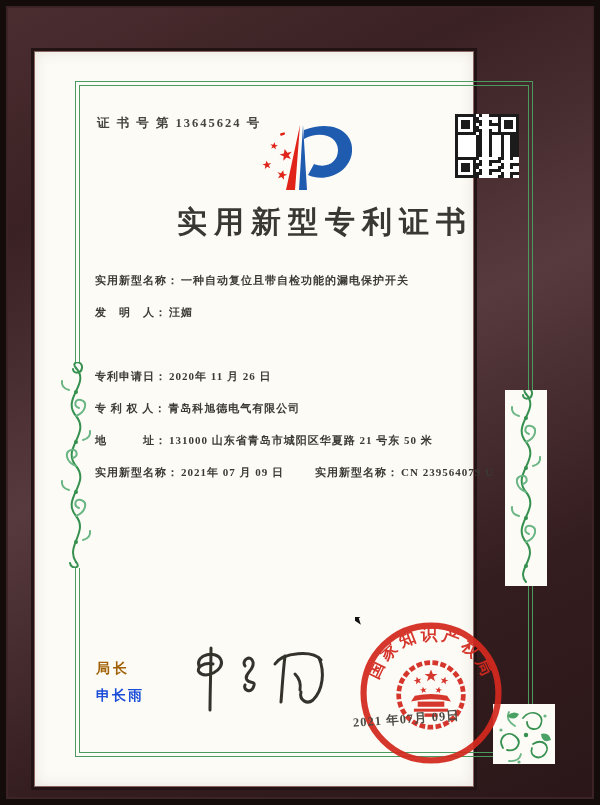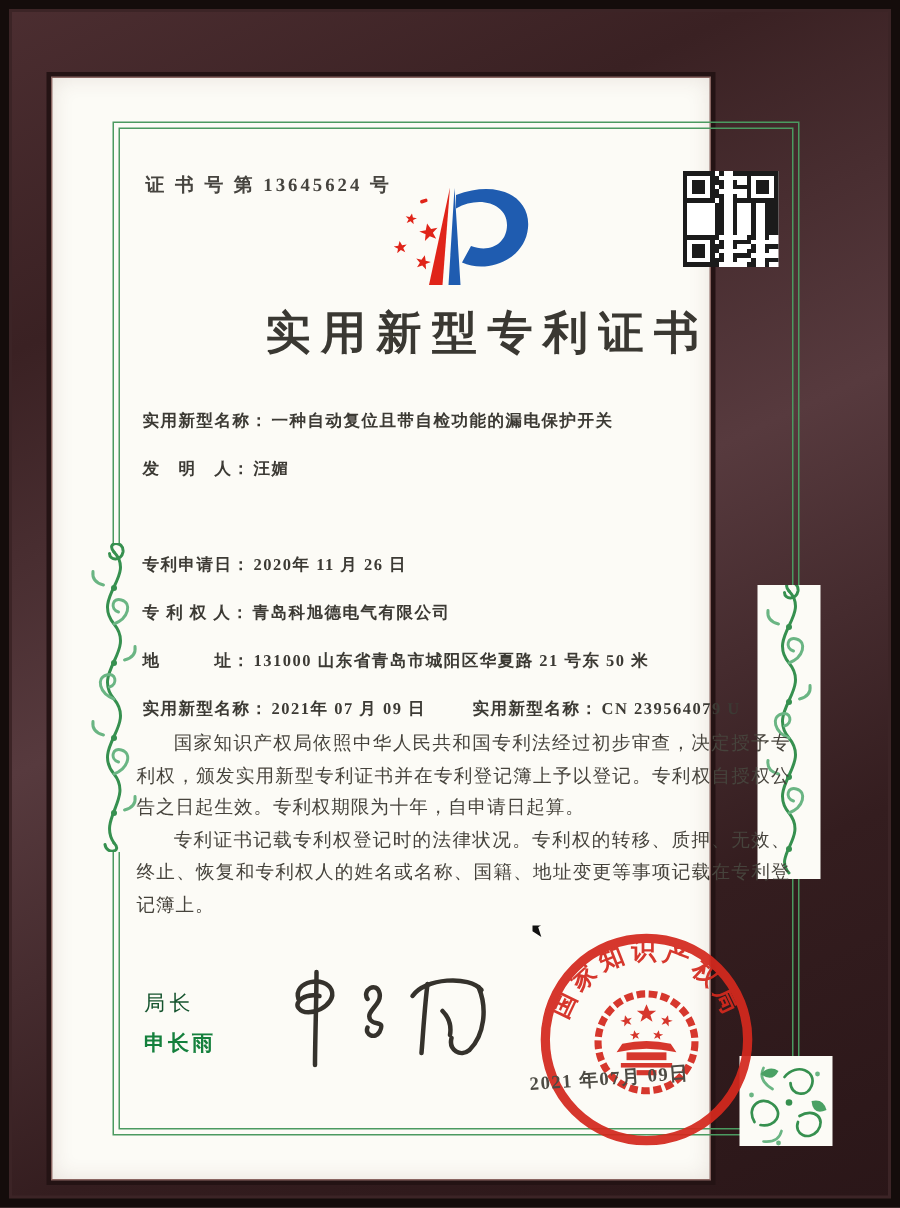--- a/index.html
+++ b/index.html
@@ -33,22 +33,22 @@
     font-size:30px;font-weight:700;letter-spacing:7px;color:#3a3832;
   }
   .field{position:absolute;left:60px;font-size:11px;font-weight:600;color:#3c3a34;letter-spacing:1px;white-space:nowrap;}
   .flabel{margin-right:2px;}
   .grant-right{position:absolute;left:220px;}
   .paras{position:absolute;left:56px;top:433px;width:436px;}
   .para{
     margin:0;font-size:12.4px;line-height:21.5px;color:#46433c;font-weight:500;
     text-indent:2em;text-align:justify;letter-spacing:0.6px;
   }
-  .signoff-title{position:absolute;left:61px;top:608px;font-size:14px;font-weight:400;letter-spacing:3px;color:#14532d;}
-  .signoff-name{position:absolute;left:61px;top:635px;font-size:14px;font-weight:700;letter-spacing:2px;color:#15803d;}
+  .signoff-title{position:absolute;left:61px;top:608px;font-size:14px;font-weight:700;letter-spacing:3px;color:#a16207;}
+  .signoff-name{position:absolute;left:61px;top:635px;font-size:14px;font-weight:700;letter-spacing:2px;color:#1d4ed8;}
   .signature{position:absolute;left:148px;top:590px;width:150px;height:78px;}
   .seal{position:absolute;left:320px;top:565px;width:152px;height:152px;opacity:.93;}
   .seal-date{
     position:absolute;left:318px;top:659px;font-size:12.5px;font-weight:700;color:#4d4b44;
     letter-spacing:1px;transform:rotate(-4deg);white-space:nowrap;
   }
   .orn{position:absolute;background:#fcfbf6;}
   .orn-left{left:20px;top:310px;width:42px;height:206px;}
   .orn-right{left:470px;top:338px;width:42px;height:196px;}
   .orn-corner{left:458px;top:652px;width:62px;height:60px;}
@@ -279,24 +279,20 @@
     <div class="field" style="top:381px">
       <span class="flabel">地　　　址：</span><span>131000 山东省青岛市城阳区华夏路 21 号东 50 米</span>
     </div>
     <div class="field" style="top:413px">
       <span class="flabel">实用新型名称：</span><span>2021年 07 月 09 日</span>
       <span class="grant-right">
         <span class="flabel">实用新型名称：</span><span>CN 239564079 U</span>
       </span>
     </div>
 
-    <div class="paras">
-      <p class="para">国家知识产权局依照中华人民共和国专利法经过初步审查，决定授予专利权，颁发实用新型专利证书并在专利登记簿上予以登记。专利权自授权公告之日起生效。专利权期限为十年，自申请日起算。</p>
-      <p class="para">专利证书记载专利权登记时的法律状况。专利权的转移、质押、无效、终止、恢复和专利权人的姓名或名称、国籍、地址变更等事项记载在专利登记簿上。</p>
-    </div>
 
     <div class="signoff-title">局长</div>
     <div class="signoff-name">申长雨</div>
 
     <div class="signature">
       <svg viewBox="0 0 150 78" fill="none" stroke="#35322c" stroke-width="3" stroke-linecap="round">
         <path d="M16,24 C12,12 34,8 38,18 C42,28 22,38 16,30 C13,26 20,20 30,22"></path>
         <path d="M28,6 C28,24 27,52 27,68"></path>
         <path d="M62,24 C58,18 68,12 70,20 C72,28 60,32 64,38 C67,42 74,38 70,46 C67,51 60,48 62,43"></path>
         <path d="M92,22 C100,10 130,8 138,18"></path>

